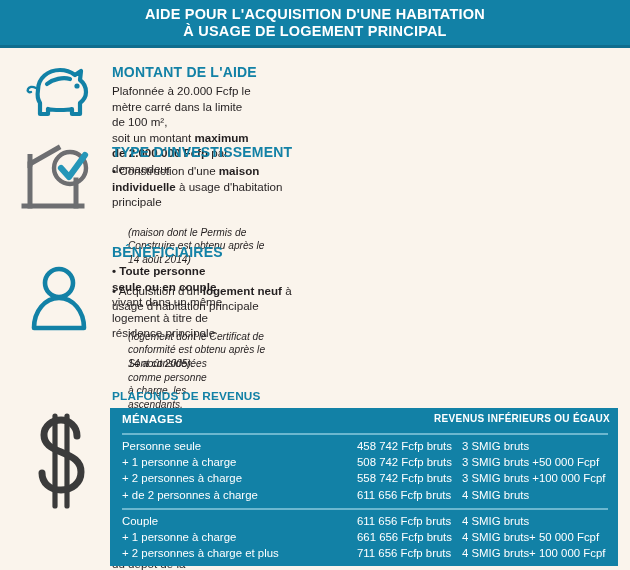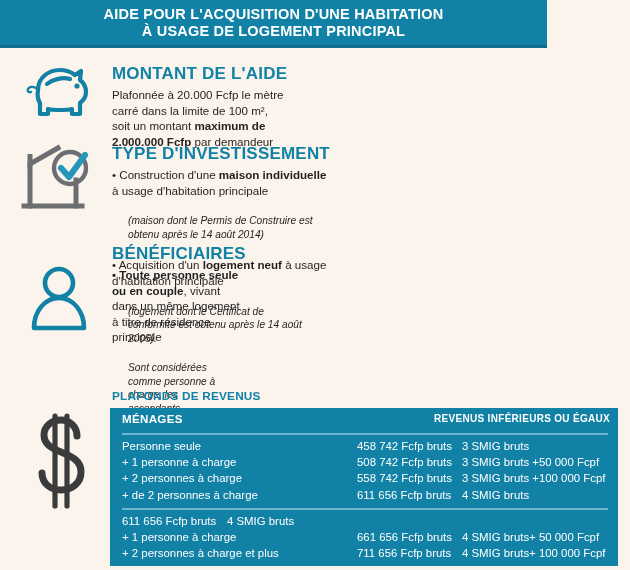--- a/index.html
+++ b/index.html
@@ -17,21 +17,21 @@
     position: relative;
     width: 630px;
     height: 570px;
     background: #faf4ec;
   }
 
   
   .header {
     position: absolute;
     left: 0; top: 0;
-    width: 547px;
+    width: 630px;
     height: 48px;
     background: #1281a6;
     border-bottom: 3px solid #0f6d8e;
     box-sizing: border-box;
     display: flex;
     flex-direction: column;
     align-items: center;
     justify-content: center;
   }
   .header-line {
@@ -50,21 +50,21 @@
   .sec-icon {
     position: absolute;
   }
   .sec-body {
     position: absolute;
     left: 112px;
   }
   .sec-title {
     color: #1281a6;
     font-weight: bold;
-    font-size: 17px;
+    font-size: 14px;
     letter-spacing: 0.2px;
     margin: 0 0 3px 0;
     white-space: nowrap;
   }
   .line {
     color: #231f20;
     font-size: 11.6px;
     line-height: 15.6px;
     margin: 0;
   }
@@ -240,20 +240,21 @@
       <div class="trow">
         <span class="c1">+  de 2 personnes à charge</span>
         <span class="c2">611 656 Fcfp bruts</span>
         <span class="c3">4 SMIG bruts</span>
       </div>
     </div>
 
     <div class="grp-sep"></div>
     <div class="tgroup">
       <div class="trow">
+        <span class="c1">Couple</span>
         <span class="c2">611 656 Fcfp bruts</span>
         <span class="c3">4 SMIG bruts</span>
       </div>
       <div class="trow">
         <span class="c1">+ 1 personne à charge</span>
         <span class="c2">661 656 Fcfp bruts</span>
         <span class="c3">4 SMIG bruts+ 50 000 Fcpf</span>
       </div>
       <div class="trow">
         <span class="c1">+ 2 personnes à charge et plus</span>

